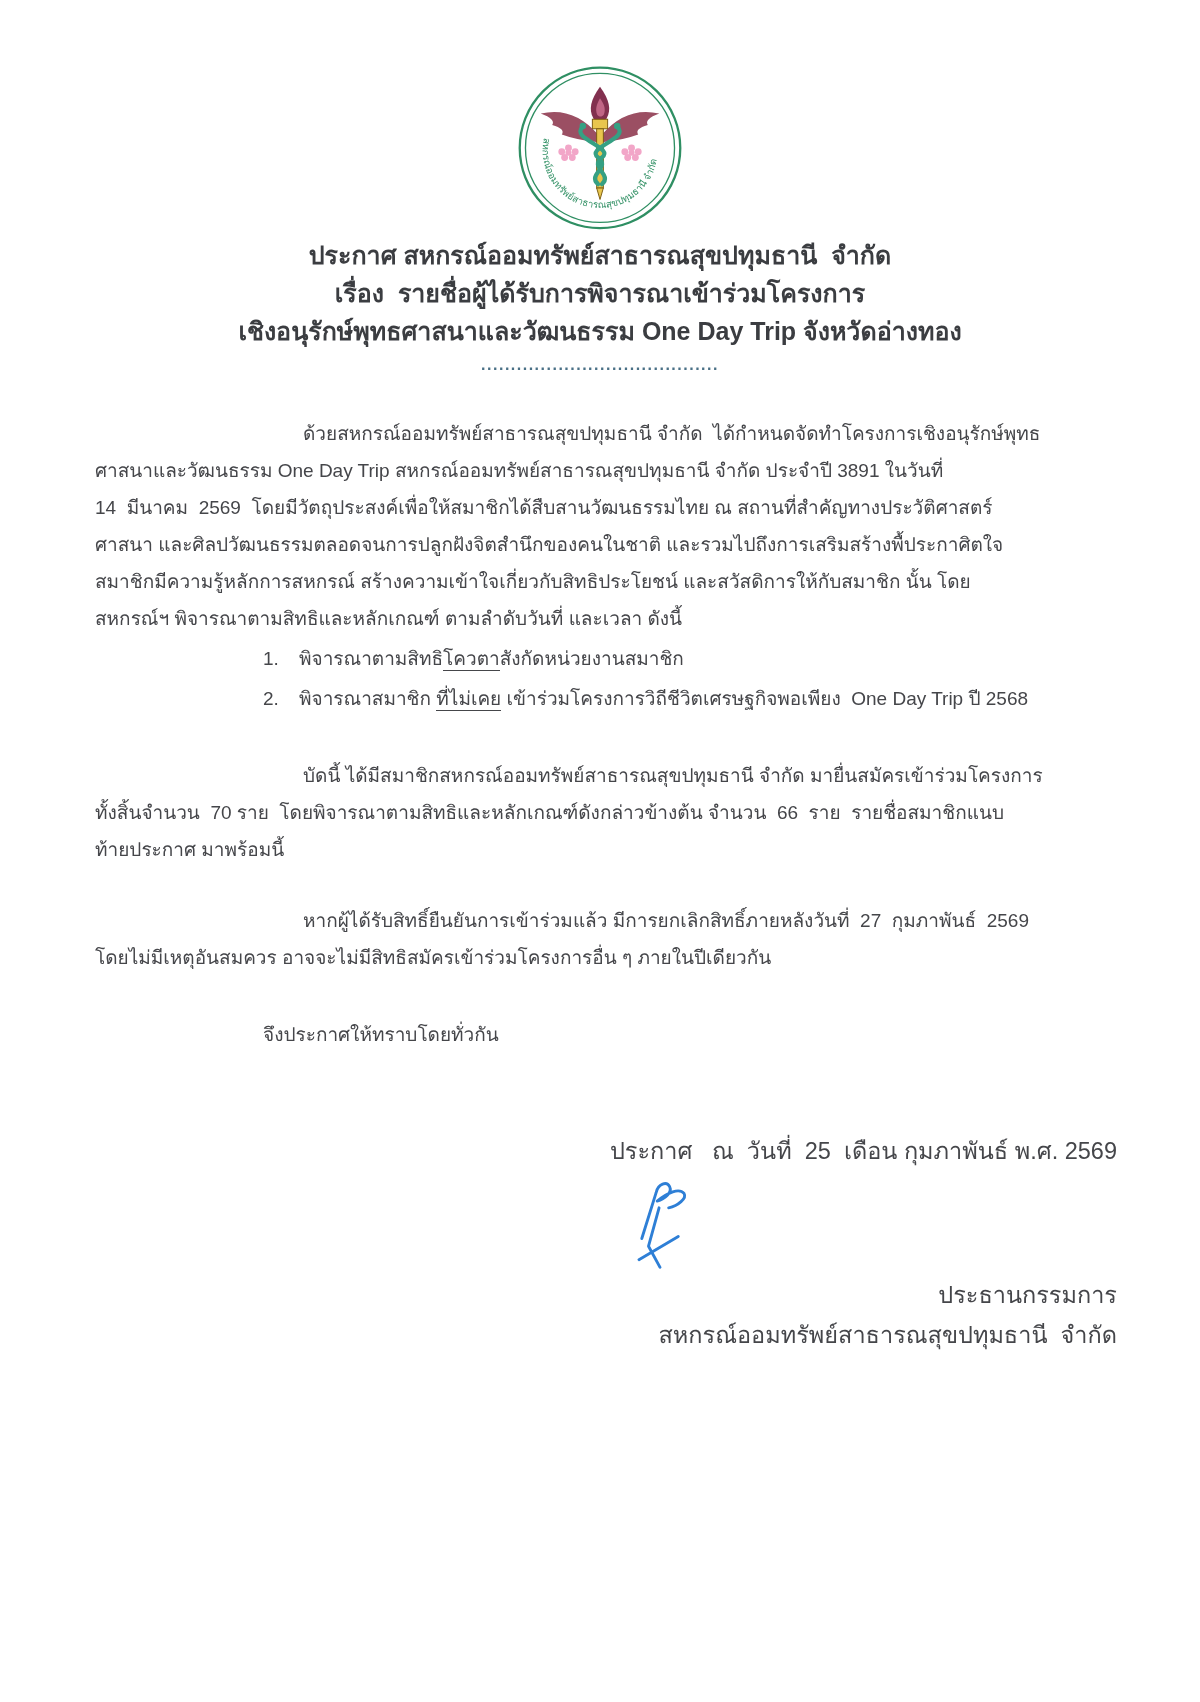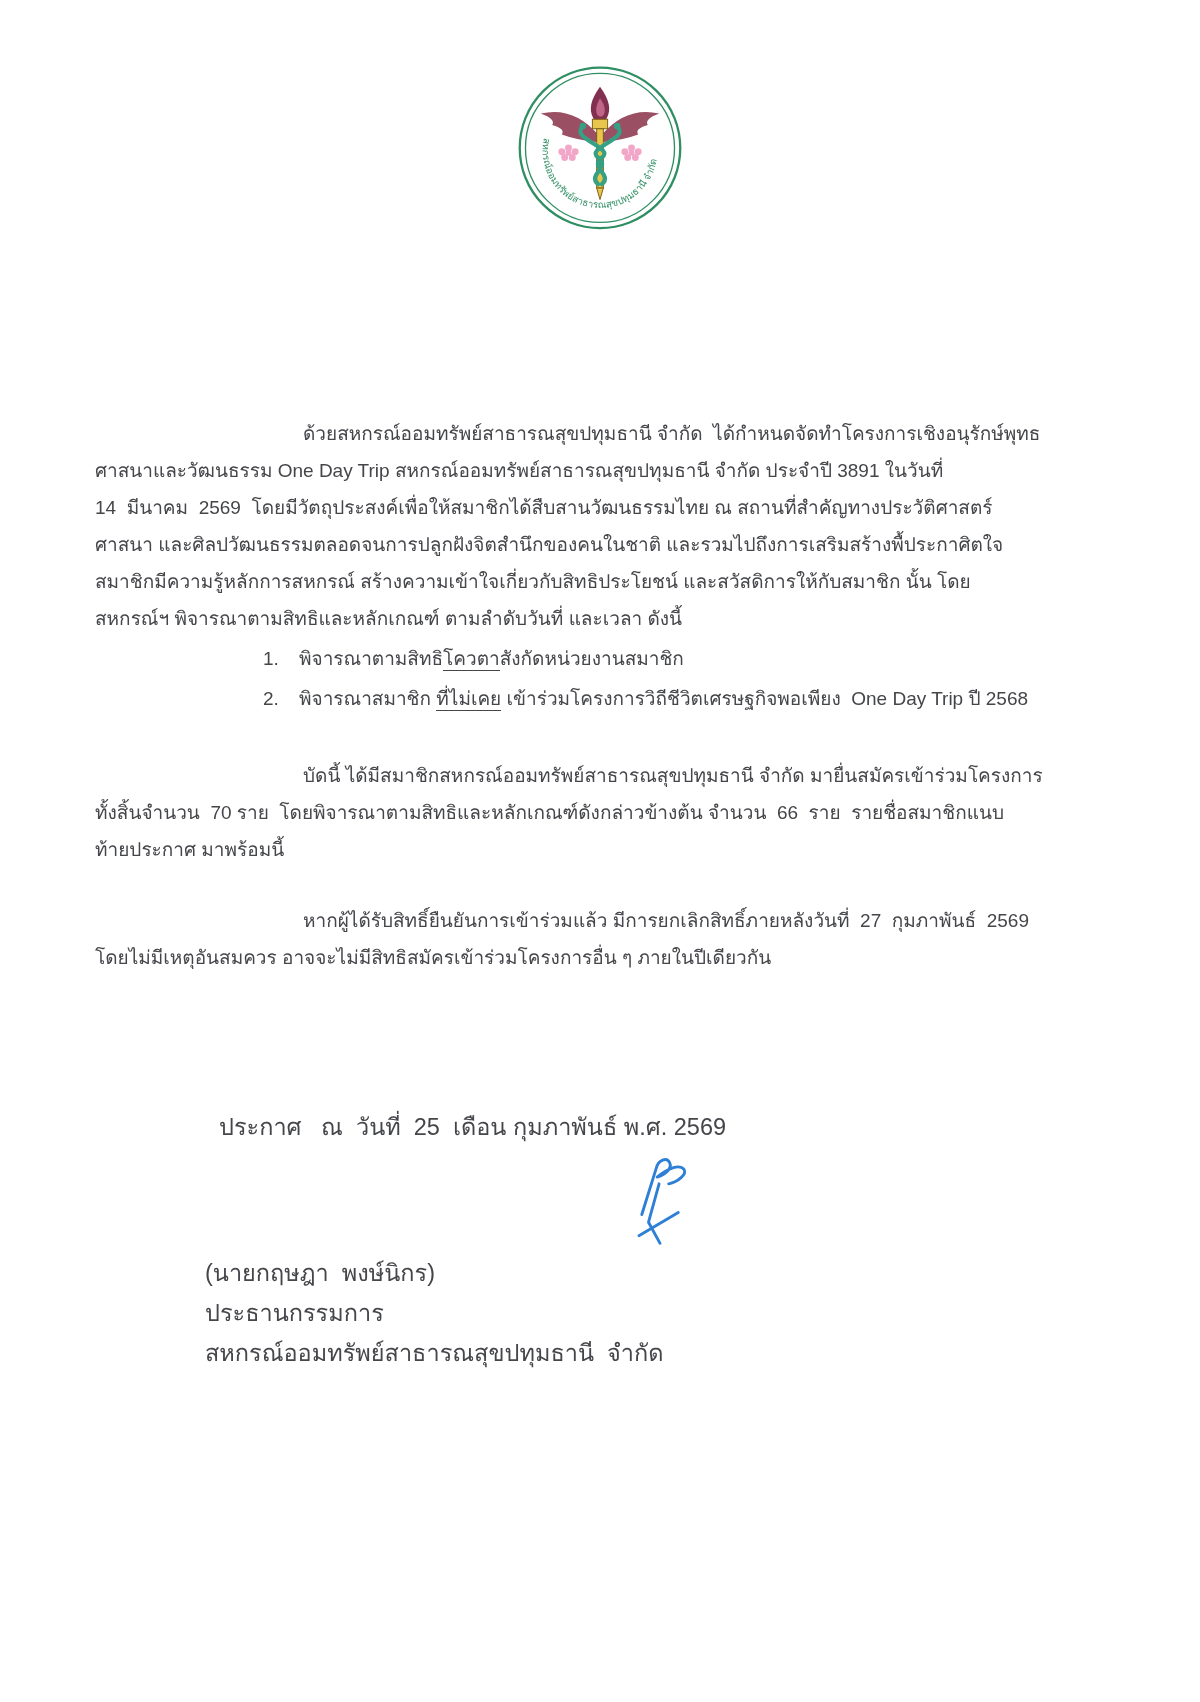--- a/index.html
+++ b/index.html
@@ -31,22 +31,22 @@
   .line{white-space:pre;}
   .para.indent-first > .line:first-child{padding-left:208px;}
   .list{margin-top:2px;line-height:40px;}
   .list-item{padding-left:168px;white-space:pre;}
   .list-num{display:inline-block;width:36px;}
   .u{border-bottom:1.6px solid #45464a;padding-bottom:1px;}
   .para2{margin-top:38px;}
   .para3{margin-top:34px;}
   .closing{margin-top:40px;padding-left:168px;white-space:pre;}
   .signoff{
-    position:absolute;top:1108px;left:95px;width:1022px;
-    text-align:left;font-size:23.5px;
+    position:absolute;top:1132px;left:95px;width:1022px;
+    text-align:right;font-size:23.5px;
   }
   .signoff .center-shift{padding-left:110px;}
   .date-line{white-space:pre;padding-left:14px;}
   .sig-svg-wrap{margin-top:10px;height:96px;display:flex;justify-content:center;}
   .sig-name{margin-top:2px;line-height:40px;white-space:pre;}
   .sig-pos{line-height:40px;white-space:pre;}
   .sig-org{line-height:40px;white-space:pre;}
 </style>
 </head>
 <body>
@@ -98,20 +98,26 @@
 
       <defs>
         <path id="ringPath" d="M32,79.5 A60,60 0 1 0 148,79.5" fill="none"></path>
       </defs>
       <text font-size="10" fill="#2f8f63" font-family="Liberation Sans, sans-serif">
         <textPath href="#ringPath" startOffset="2">สหกรณ์ออมทรัพย์สาธารณสุขปทุมธานี จำกัด</textPath>
       </text>
     </svg>
   </div>
 
+  <div class="title-block">
+    <div class="line">ประกาศ สหกรณ์ออมทรัพย์สาธารณสุขปทุมธานี  จำกัด</div>
+    <div class="line">เรื่อง  รายชื่อผู้ได้รับการพิจารณาเข้าร่วมโครงการ</div>
+    <div class="line">เชิงอนุรักษ์พุทธศาสนาและวัฒนธรรม One Day Trip จังหวัดอ่างทอง</div>
+    <div class="divider-dots">........................................</div>
+  </div>
 
   <div class="body-block">
 
     <div class="para indent-first">
         <div class="line">ด้วยสหกรณ์ออมทรัพย์สาธารณสุขปทุมธานี จำกัด  ได้กำหนดจัดทำโครงการเชิงอนุรักษ์พุทธ</div>
         <div class="line">ศาสนาและวัฒนธรรม One Day Trip สหกรณ์ออมทรัพย์สาธารณสุขปทุมธานี จำกัด ประจำปี 3891 ในวันที่</div>
         <div class="line">14  มีนาคม  2569  โดยมีวัตถุประสงค์เพื่อให้สมาชิกได้สืบสานวัฒนธรรมไทย ณ สถานที่สำคัญทางประวัติศาสตร์</div>
         <div class="line">ศาสนา และศิลปวัฒนธรรมตลอดจนการปลูกฝังจิตสำนึกของคนในชาติ และรวมไปถึงการเสริมสร้างพื้ประกาศิตใจ</div>
         <div class="line">สมาชิกมีความรู้หลักการสหกรณ์ สร้างความเข้าใจเกี่ยวกับสิทธิประโยชน์ และสวัสดิการให้กับสมาชิก นั้น โดย</div>
         <div class="line">สหกรณ์ฯ พิจารณาตามสิทธิและหลักเกณฑ์ ตามลำดับวันที่ และเวลา ดังนี้</div>
@@ -126,35 +132,35 @@
         <div class="line">บัดนี้ ได้มีสมาชิกสหกรณ์ออมทรัพย์สาธารณสุขปทุมธานี จำกัด มายื่นสมัครเข้าร่วมโครงการ</div>
         <div class="line">ทั้งสิ้นจำนวน  70 ราย  โดยพิจารณาตามสิทธิและหลักเกณฑ์ดังกล่าวข้างต้น จำนวน  66  ราย  รายชื่อสมาชิกแนบ</div>
         <div class="line">ท้ายประกาศ มาพร้อมนี้</div>
       </div>
 
     <div class="para indent-first para3">
         <div class="line">หากผู้ได้รับสิทธิ์ยืนยันการเข้าร่วมแล้ว มีการยกเลิกสิทธิ์ภายหลังวันที่  27  กุมภาพันธ์  2569</div>
         <div class="line">โดยไม่มีเหตุอันสมควร อาจจะไม่มีสิทธิสมัครเข้าร่วมโครงการอื่น ๆ ภายในปีเดียวกัน</div>
       </div>
 
+    <div class="closing">จึงประกาศให้ทราบโดยทั่วกัน</div>
   </div>
 
   <div class="signoff">
     <div class="center-shift">
       <div class="date-line">ประกาศ   ณ  วันที่  25  เดือน กุมภาพันธ์ พ.ศ. 2569</div>
 
       <div class="sig-svg-wrap">
         <svg width="64" height="96" viewBox="0 0 64 100">
           <g fill="none" stroke="#2e7fd6" stroke-width="3" stroke-linecap="round" stroke-linejoin="round">
             <path d="M12,62 L27,14 C29,5 38,2 41,8 C44,14 36,21 28,23 C39,14 51,9 56,15 C59,20 50,28 40,30"></path>
             <path d="M30,30 L19,70 L31,92"></path>
             <path d="M9,84 L50,60"></path>
           </g>
         </svg>
       </div>
 
-      <div class="sig-name">(นายกฤษฎา  พงษ์นิกร)</div>
       <div class="sig-pos">ประธานกรรมการ</div>
       <div class="sig-org">สหกรณ์ออมทรัพย์สาธารณสุขปทุมธานี  จำกัด</div>
     </div>
   </div>
 
 </div>
 
 </body></html>

